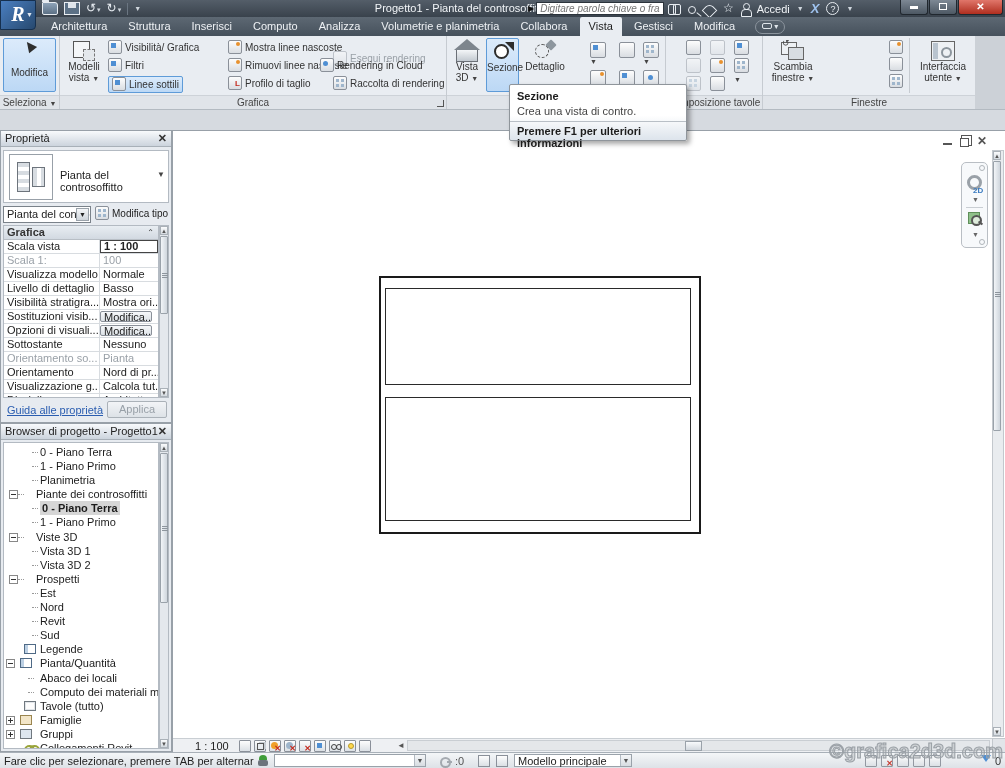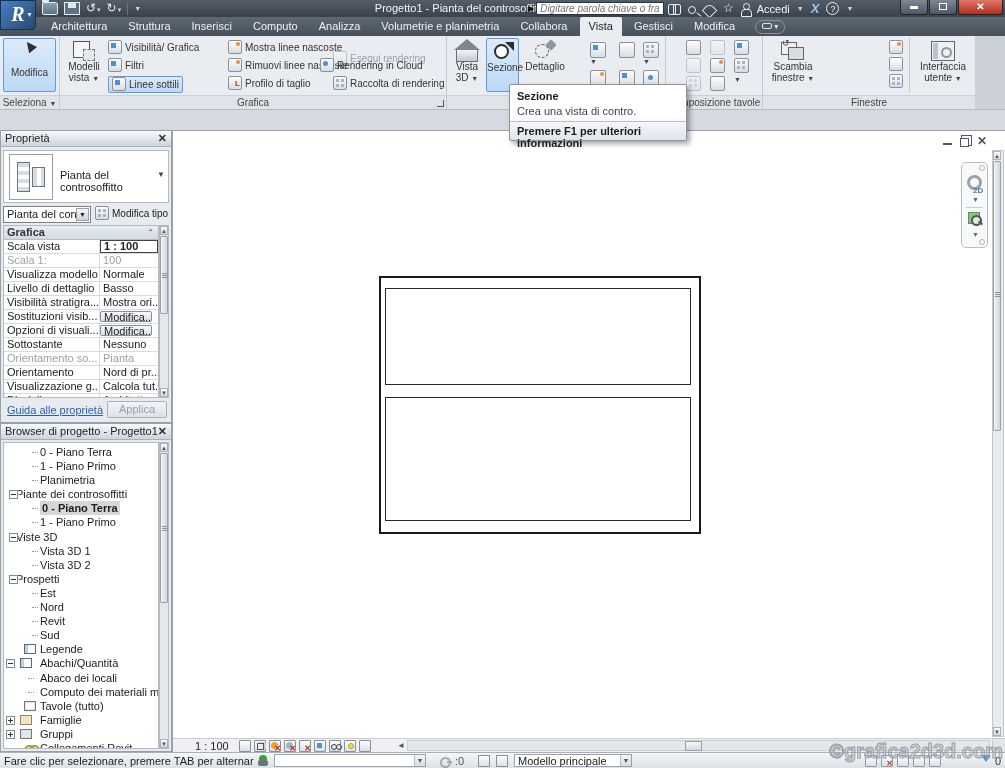--- a/index.html
+++ b/index.html
@@ -153,21 +153,21 @@
   .applica { position:absolute; right:4px; top:1px; width:60px; height:17px; border:1px solid #aab1b8; border-radius:2px;
     background:linear-gradient(#f2f4f7,#dde2e7); color:#98a0a8; text-align:center; line-height:15px; }
 
   
   .brow { top:423px; height:329px; }
   .btree { position:absolute; left:2px; top:18px; width:156px; bottom:2px; background:#fff; border:1px solid #b3bac2; overflow:hidden; padding-top:2px; }
   .bscroll { position:absolute; right:2px; top:18px; width:10px; bottom:2px; background:#e4e8ed; border:1px solid #b3bac2; }
   .trow { height:14.1px; line-height:14px; white-space:nowrap; overflow:hidden; position:relative; color:#1c1c1c; }
   .trow .lbl { display:inline-block; vertical-align:top; }
   .trow.sel .lbl { background:#d6d6d6; font-weight:bold; padding:0 2px; }
-  .ind1 { padding-left:12px; } .ind2 { padding-left:36px; }
+  .ind1 { padding-left:32px; } .ind2 { padding-left:36px; }
   .exp { position:absolute; left:5px; top:3px; width:9px; height:9px; border:1px solid #888; background:#fff; }
   .exp:before { content:""; position:absolute; left:1px; top:3px; width:5px; height:1px; background:#333; }
   .exp.plus:after { content:""; position:absolute; left:3px; top:1px; width:1px; height:5px; background:#333; }
   .tline { position:absolute; left:14px; top:7px; width:6px; border-top:1px dotted #999; }
   .tline.deep { left:28px; }
   .ti { position:absolute; left:20px; top:2px; width:12px; height:10px; border:1px solid #70787f; background:#fff; }
   .ti.tbl { background:linear-gradient(90deg,#bcd0e4 3px,#fff 3px); border-color:#4f6a86; }
   .ti.sheet { background:#fdfdfd; box-shadow:inset 0 0 0 1px #e2e6ea; }
   .ti.fam { background:#f3e6c8; border-color:#9a854f; }
   .ti.grp { background:#dde6ef; }
@@ -510,21 +510,21 @@
       <div class="trow ind2"><span class="tline deep"></span><span class="lbl">1 - Piano Primo</span></div>
       <div class="trow ind1"><span class="exp"></span><span class="tline"></span><span class="lbl">Viste 3D</span></div>
       <div class="trow ind2"><span class="tline deep"></span><span class="lbl">Vista 3D 1</span></div>
       <div class="trow ind2"><span class="tline deep"></span><span class="lbl">Vista 3D 2</span></div>
       <div class="trow ind1"><span class="exp"></span><span class="tline"></span><span class="lbl">Prospetti</span></div>
       <div class="trow ind2"><span class="tline deep"></span><span class="lbl">Est</span></div>
       <div class="trow ind2"><span class="tline deep"></span><span class="lbl">Nord</span></div>
       <div class="trow ind2"><span class="tline deep"></span><span class="lbl">Revit</span></div>
       <div class="trow ind2"><span class="tline deep"></span><span class="lbl">Sud</span></div>
       <div class="trow ind2"><span class="ti tbl"></span><span class="lbl">Legende</span></div>
-      <div class="trow ind2"><span class="exp" style="left:2px;"></span><span class="ti tbl" style="left:16px;"></span><span class="lbl">Abachi/Quantità</span></div>
+      <div class="trow ind2"><span class="exp" style="left:2px;"></span><span class="ti tbl" style="left:16px;"></span><span class="lbl">Pianta/Quantità</span></div>
       <div class="trow ind2"><span class="tline deep" style="left:24px;"></span><span class="lbl">Abaco dei locali</span></div>
       <div class="trow ind2"><span class="tline deep" style="left:24px;"></span><span class="lbl">Computo dei materiali muro</span></div>
       <div class="trow ind2"><span class="ti sheet"></span><span class="lbl">Tavole (tutto)</span></div>
       <div class="trow ind2"><span class="exp plus" style="left:2px;"></span><span class="ti fam" style="left:16px;"></span><span class="lbl">Famiglie</span></div>
       <div class="trow ind2"><span class="exp plus" style="left:2px;"></span><span class="ti grp" style="left:16px;"></span><span class="lbl">Gruppi</span></div>
       <div class="trow ind2"><span class="ti lnk"></span><span class="lbl">Collegamenti Revit</span></div>
     </div>
     <div class="bscroll">
       <span class="sarr" style="top:0;">▲</span>
       <div class="sthumb" style="top:10px;height:150px;">

